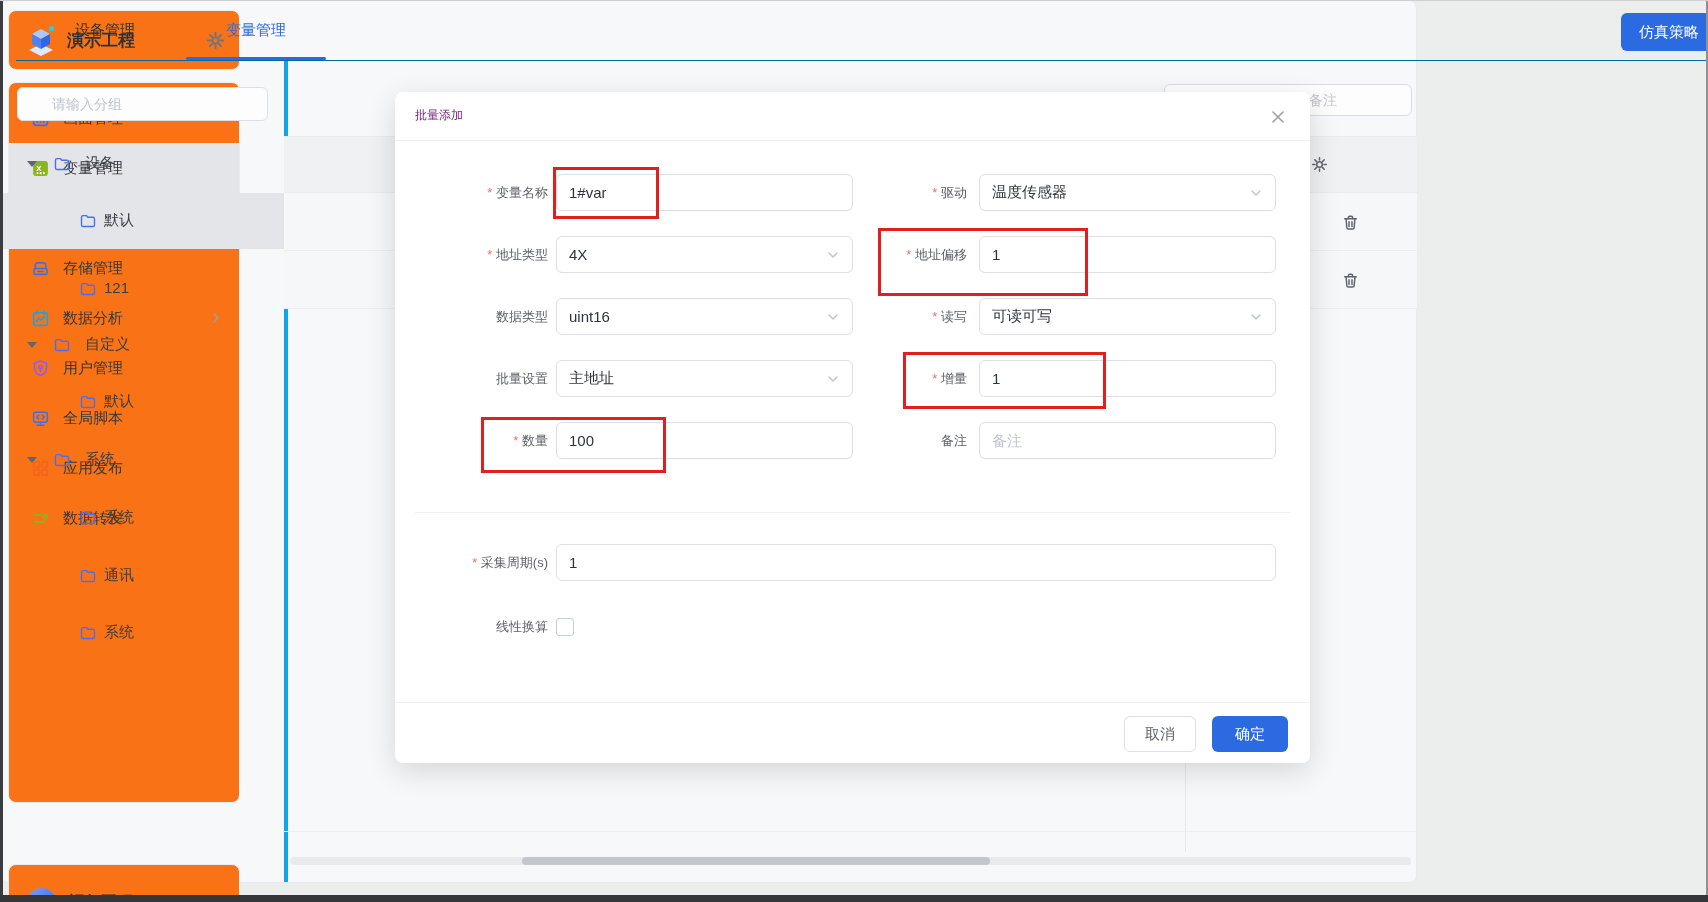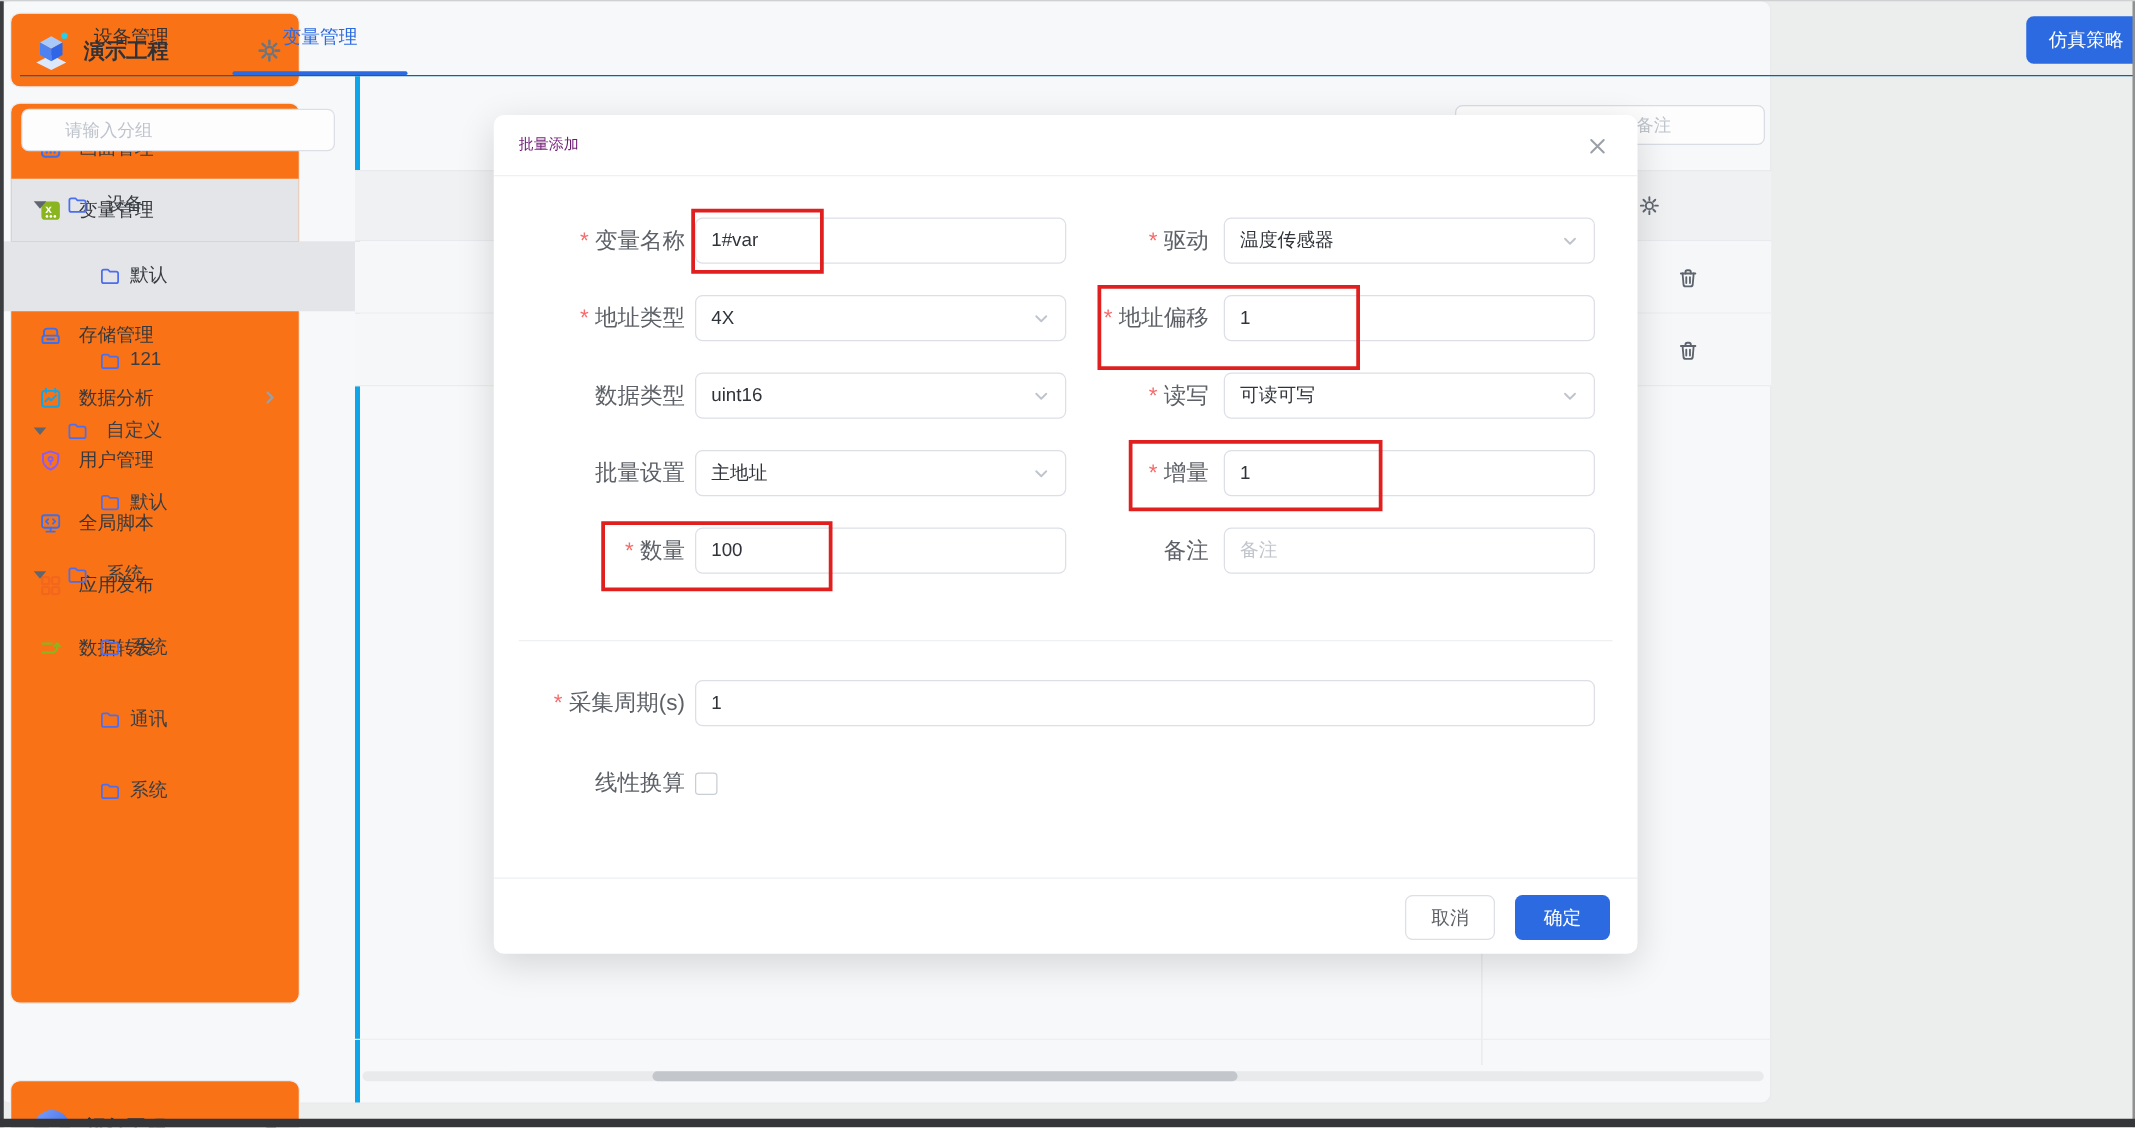--- a/index.html
+++ b/index.html
@@ -89,21 +89,21 @@
 
   
   .modal{position:absolute;left:395px;top:92px;width:915px;height:671px;background:#fff;border-radius:8px;
          box-shadow:0 8px 30px rgba(0,0,0,.14);z-index:30;}
   .m-title{position:absolute;left:20px;top:15px;font-size:12px;color:#701a75;}
   .m-close{position:absolute;right:22px;top:15px;width:20px;height:20px;cursor:pointer;}
   .m-head-line{position:absolute;left:0;top:48px;width:915px;height:1px;background:#eef0f2;}
   .m-sec-line{position:absolute;left:20px;top:420px;width:875px;height:1px;background:#eef0f2;}
   .m-foot-line{position:absolute;left:0;top:610px;width:915px;height:1px;background:#eef0f2;}
 
-  .lbl{position:absolute;height:37px;line-height:37px;font-size:18px;color:#5d6167;text-align:right;white-space:nowrap;}
+  .lbl{position:absolute;height:37px;line-height:37px;font-size:13px;color:#5d6167;text-align:right;white-space:nowrap;}
   .lblL{left:0;width:153px;} .lblR{left:400px;width:172px;}
   .req::before{content:"* ";color:#f56c6c;}
   .ctl{position:absolute;height:37px;box-sizing:border-box;border:1px solid #dcdfe6;border-radius:6px;background:#fff;}
   .ctlL{left:161px;width:297px;} .ctlR{left:584px;width:297px;}
   .ctl-full{left:161px;width:720px;}
   input.ctl{padding:0 12px;font-size:15px;color:#30343a;outline:none;font-family:inherit;}
   input.ctl::placeholder{color:#c0c4cc;}
   .select{display:flex;align-items:center;padding:0 12px;cursor:pointer;}
   .select .sel-val{flex:1;font-size:15px;color:#30343a;}
   .select .chev{width:14px;height:14px;}

